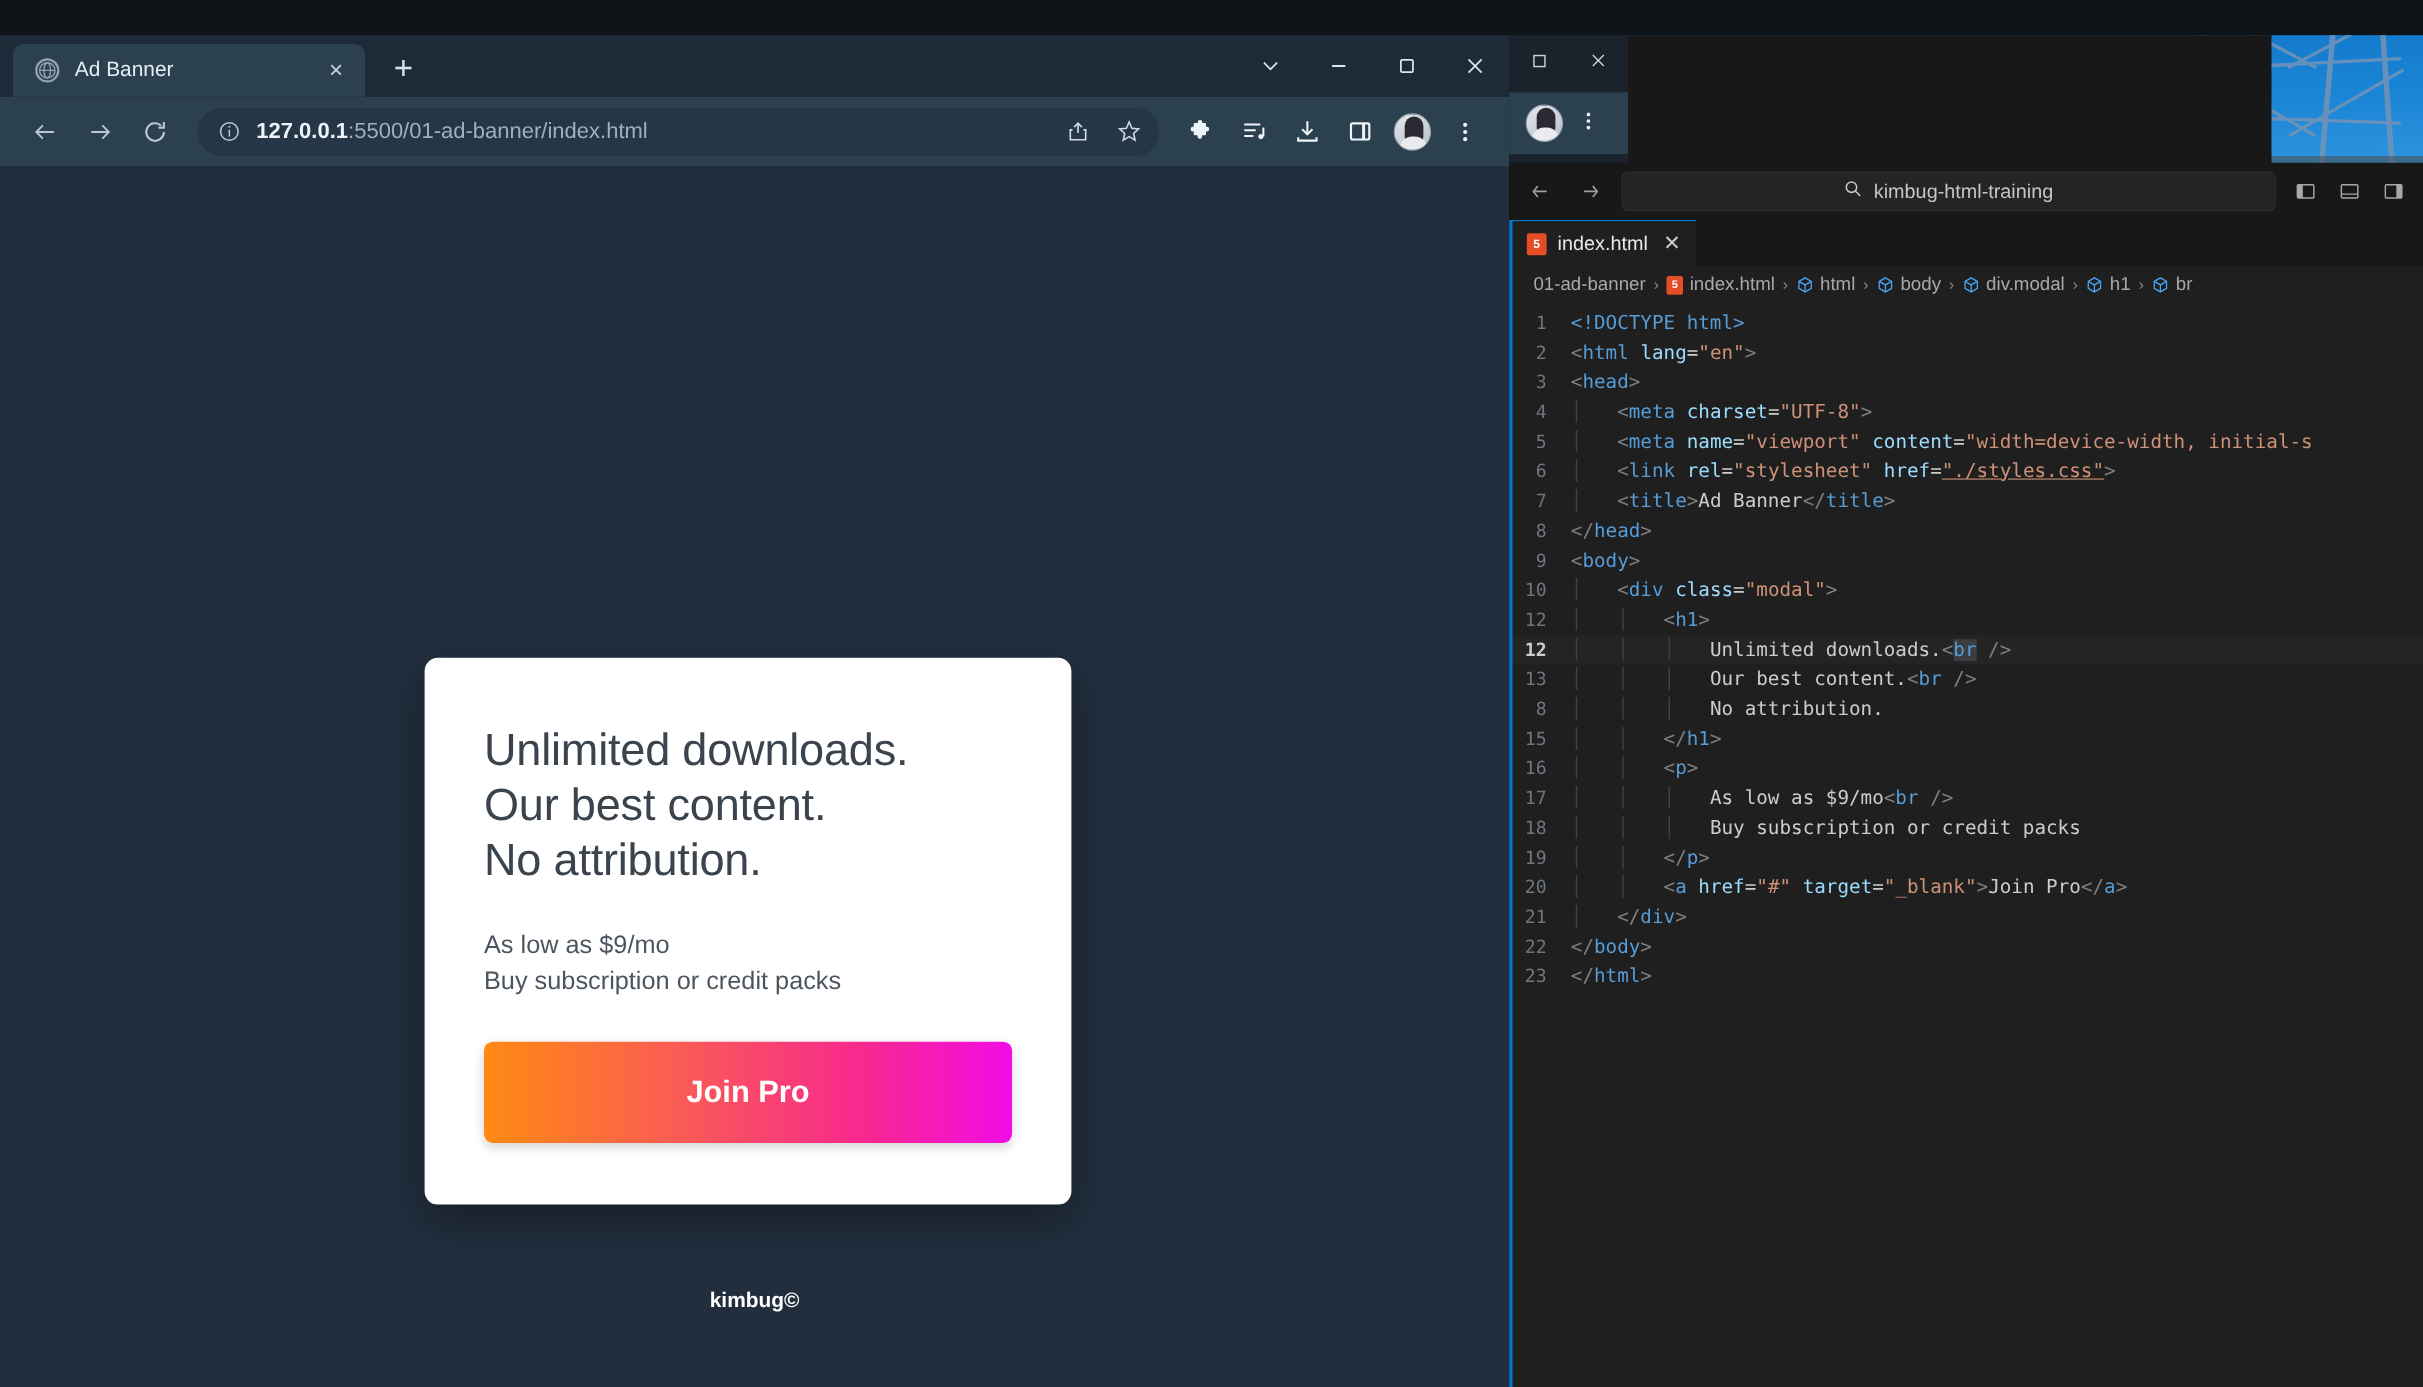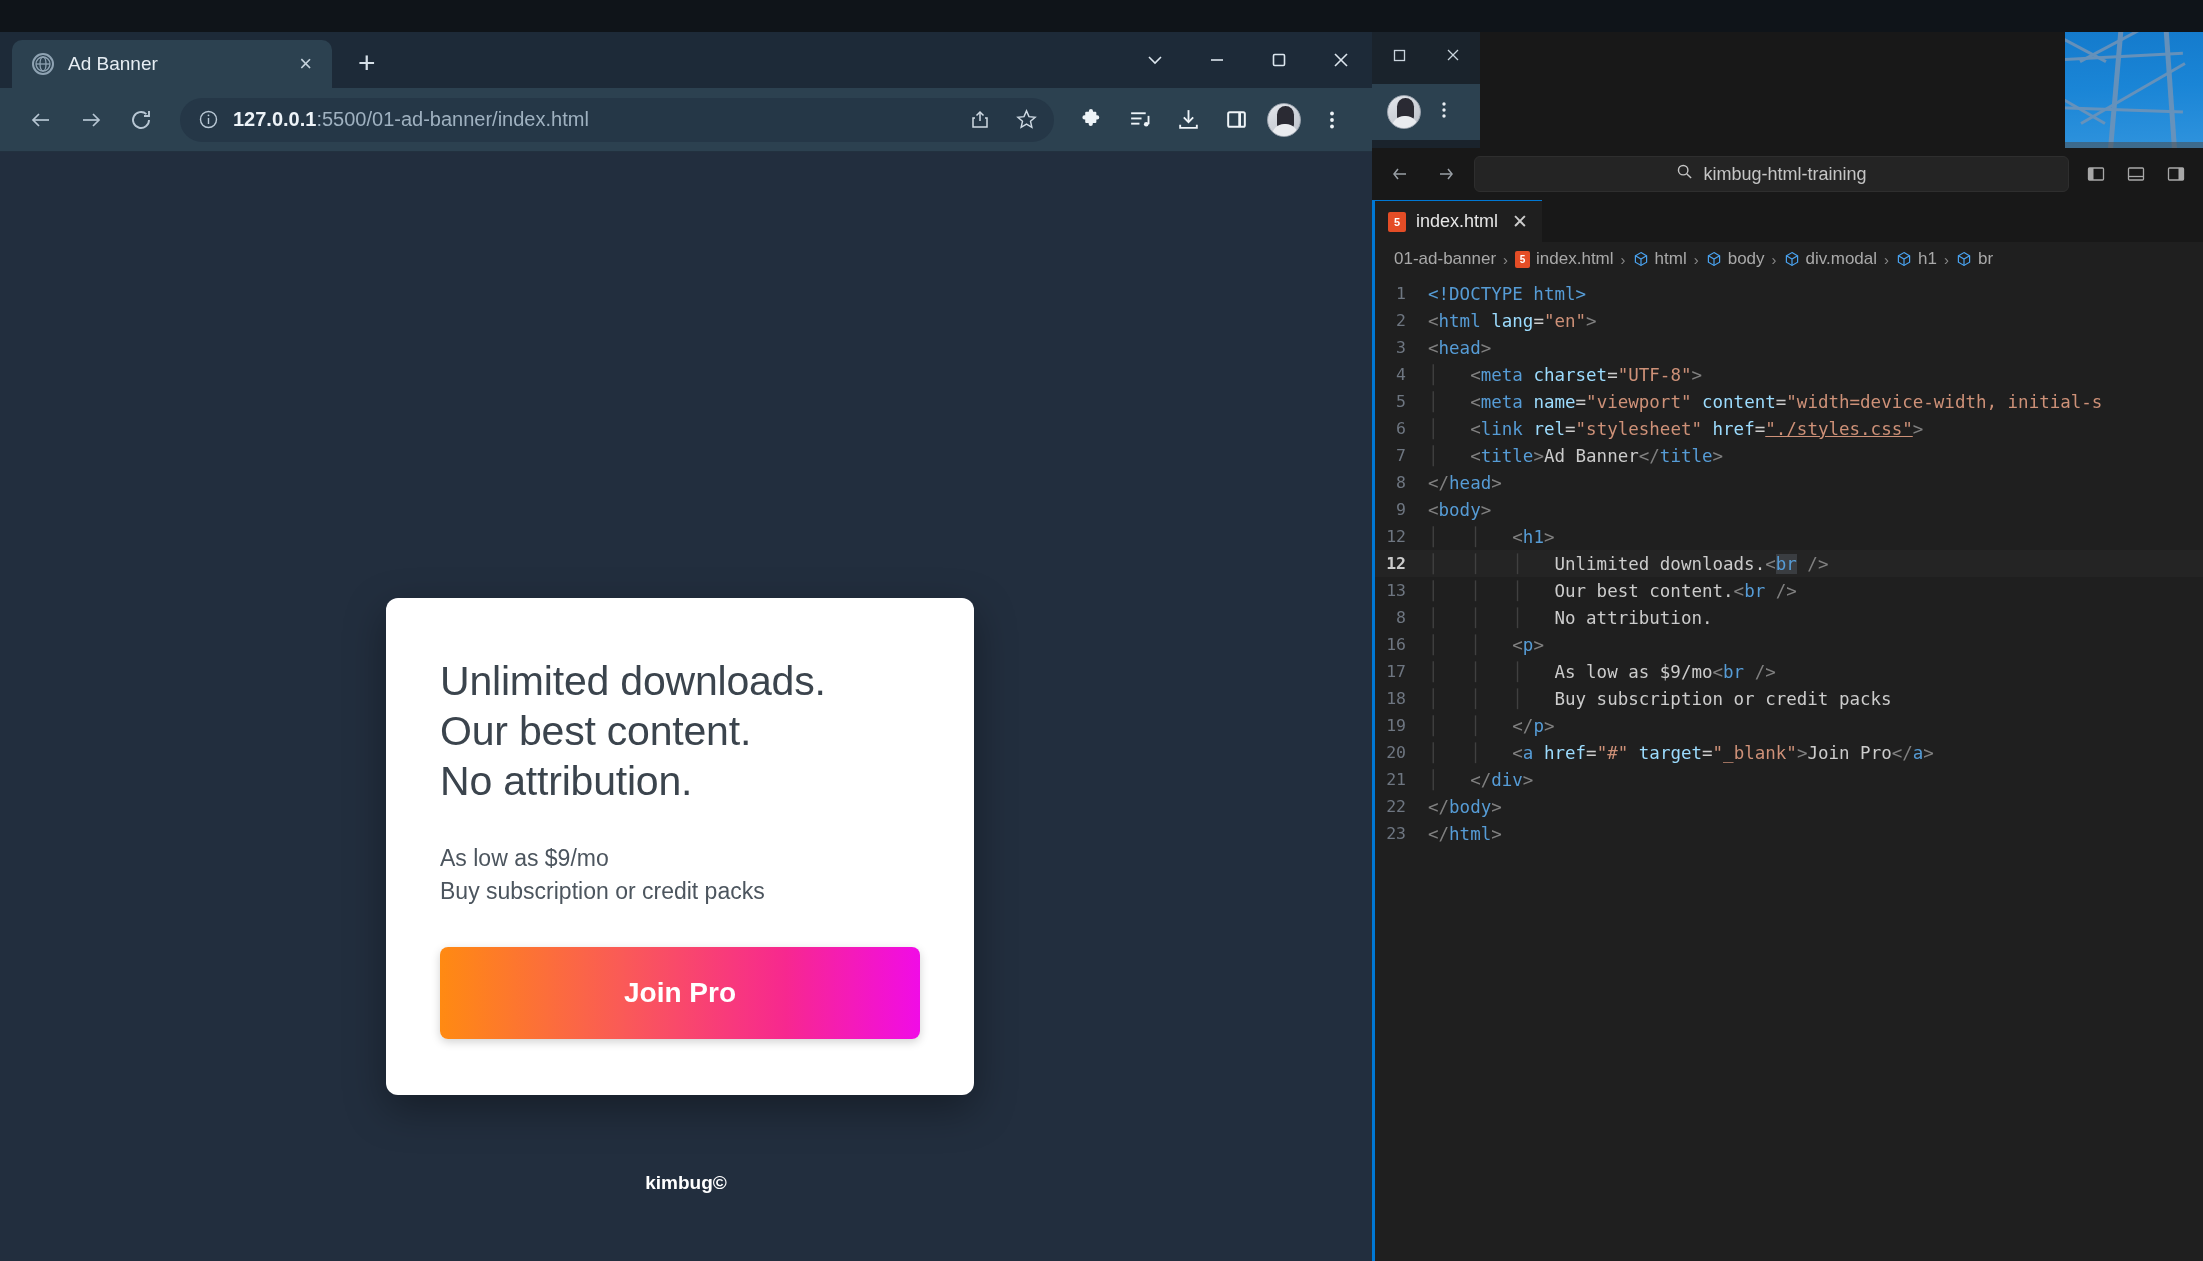--- a/index.html
+++ b/index.html
@@ -480,24 +480,26 @@
     <div class="vs-editor" id="editor">
         <div class="code-line"><span class="ln">1</span><span class="code"><span class="t-doctype">&lt;!DOCTYPE </span><span class="t-tag">html</span><span class="t-doctype">&gt;</span></span></div>
         <div class="code-line"><span class="ln">2</span><span class="code"><span class="t-punc">&lt;</span><span class="t-tag">html</span><span class="t-txt"> </span><span class="t-attr">lang</span><span class="t-txt">=</span><span class="t-str">"en"</span><span class="t-punc">&gt;</span></span></div>
         <div class="code-line"><span class="ln">3</span><span class="code"><span class="t-punc">&lt;</span><span class="t-tag">head</span><span class="t-punc">&gt;</span></span></div>
         <div class="code-line"><span class="ln">4</span><span class="code"><span class="indent-guide">│   </span><span class="t-punc">&lt;</span><span class="t-tag">meta</span><span class="t-txt"> </span><span class="t-attr">charset</span><span class="t-txt">=</span><span class="t-str">"UTF-8"</span><span class="t-punc">&gt;</span></span></div>
         <div class="code-line"><span class="ln">5</span><span class="code"><span class="indent-guide">│   </span><span class="t-punc">&lt;</span><span class="t-tag">meta</span><span class="t-txt"> </span><span class="t-attr">name</span><span class="t-txt">=</span><span class="t-str">"viewport"</span><span class="t-txt"> </span><span class="t-attr">content</span><span class="t-txt">=</span><span class="t-str">"width=device-width, initial-s</span></span></div>
         <div class="code-line"><span class="ln">6</span><span class="code"><span class="indent-guide">│   </span><span class="t-punc">&lt;</span><span class="t-tag">link</span><span class="t-txt"> </span><span class="t-attr">rel</span><span class="t-txt">=</span><span class="t-str">"stylesheet"</span><span class="t-txt"> </span><span class="t-attr">href</span><span class="t-txt">=</span><span class="t-str underline-link">"./styles.css"</span><span class="t-punc">&gt;</span></span></div>
         <div class="code-line"><span class="ln">7</span><span class="code"><span class="indent-guide">│   </span><span class="t-punc">&lt;</span><span class="t-tag">title</span><span class="t-punc">&gt;</span><span class="t-txt">Ad Banner</span><span class="t-punc">&lt;/</span><span class="t-tag">title</span><span class="t-punc">&gt;</span></span></div>
         <div class="code-line"><span class="ln">8</span><span class="code"><span class="t-punc">&lt;/</span><span class="t-tag">head</span><span class="t-punc">&gt;</span></span></div>
         <div class="code-line"><span class="ln">9</span><span class="code"><span class="t-punc">&lt;</span><span class="t-tag">body</span><span class="t-punc">&gt;</span></span></div>
+        <div class="code-line"><span class="ln">10</span><span class="code"><span class="indent-guide">│   </span><span class="t-punc">&lt;</span><span class="t-tag">div</span><span class="t-txt"> </span><span class="t-attr">class</span><span class="t-txt">=</span><span class="t-str">"modal"</span><span class="t-punc">&gt;</span></span></div>
         <div class="code-line"><span class="ln">12</span><span class="code"><span class="indent-guide">│   </span><span class="indent-guide">│   </span><span class="t-punc">&lt;</span><span class="t-tag">h1</span><span class="t-punc">&gt;</span></span></div>
         <div class="code-line active"><span class="ln">12</span><span class="code"><span class="indent-guide">│   </span><span class="indent-guide">│   </span><span class="indent-guide">│   </span><span class="t-txt">Unlimited downloads.</span><span class="t-punc">&lt;</span><span class="sel t-tag">br</span><span class="t-txt"> </span><span class="t-punc">/&gt;</span></span></div>
         <div class="code-line"><span class="ln">13</span><span class="code"><span class="indent-guide">│   </span><span class="indent-guide">│   </span><span class="indent-guide">│   </span><span class="t-txt">Our best content.</span><span class="t-punc">&lt;</span><span class="t-tag">br</span><span class="t-txt"> </span><span class="t-punc">/&gt;</span></span></div>
         <div class="code-line"><span class="ln">8</span><span class="code"><span class="indent-guide">│   </span><span class="indent-guide">│   </span><span class="indent-guide">│   </span><span class="t-txt">No attribution.</span></span></div>
+        <div class="code-line"><span class="ln">15</span><span class="code"><span class="indent-guide">│   </span><span class="indent-guide">│   </span><span class="t-punc">&lt;/</span><span class="t-tag">h1</span><span class="t-punc">&gt;</span></span></div>
         <div class="code-line"><span class="ln">16</span><span class="code"><span class="indent-guide">│   </span><span class="indent-guide">│   </span><span class="t-punc">&lt;</span><span class="t-tag">p</span><span class="t-punc">&gt;</span></span></div>
         <div class="code-line"><span class="ln">17</span><span class="code"><span class="indent-guide">│   </span><span class="indent-guide">│   </span><span class="indent-guide">│   </span><span class="t-txt">As low as $9/mo</span><span class="t-punc">&lt;</span><span class="t-tag">br</span><span class="t-txt"> </span><span class="t-punc">/&gt;</span></span></div>
         <div class="code-line"><span class="ln">18</span><span class="code"><span class="indent-guide">│   </span><span class="indent-guide">│   </span><span class="indent-guide">│   </span><span class="t-txt">Buy subscription or credit packs</span></span></div>
         <div class="code-line"><span class="ln">19</span><span class="code"><span class="indent-guide">│   </span><span class="indent-guide">│   </span><span class="t-punc">&lt;/</span><span class="t-tag">p</span><span class="t-punc">&gt;</span></span></div>
         <div class="code-line"><span class="ln">20</span><span class="code"><span class="indent-guide">│   </span><span class="indent-guide">│   </span><span class="t-punc">&lt;</span><span class="t-tag">a</span><span class="t-txt"> </span><span class="t-attr">href</span><span class="t-txt">=</span><span class="t-str">"#"</span><span class="t-txt"> </span><span class="t-attr">target</span><span class="t-txt">=</span><span class="t-str">"_blank"</span><span class="t-punc">&gt;</span><span class="t-txt">Join Pro</span><span class="t-punc">&lt;/</span><span class="t-tag">a</span><span class="t-punc">&gt;</span></span></div>
         <div class="code-line"><span class="ln">21</span><span class="code"><span class="indent-guide">│   </span><span class="t-punc">&lt;/</span><span class="t-tag">div</span><span class="t-punc">&gt;</span></span></div>
         <div class="code-line"><span class="ln">22</span><span class="code"><span class="t-punc">&lt;/</span><span class="t-tag">body</span><span class="t-punc">&gt;</span></span></div>
         <div class="code-line"><span class="ln">23</span><span class="code"><span class="t-punc">&lt;/</span><span class="t-tag">html</span><span class="t-punc">&gt;</span></span></div>
       </div>
 

